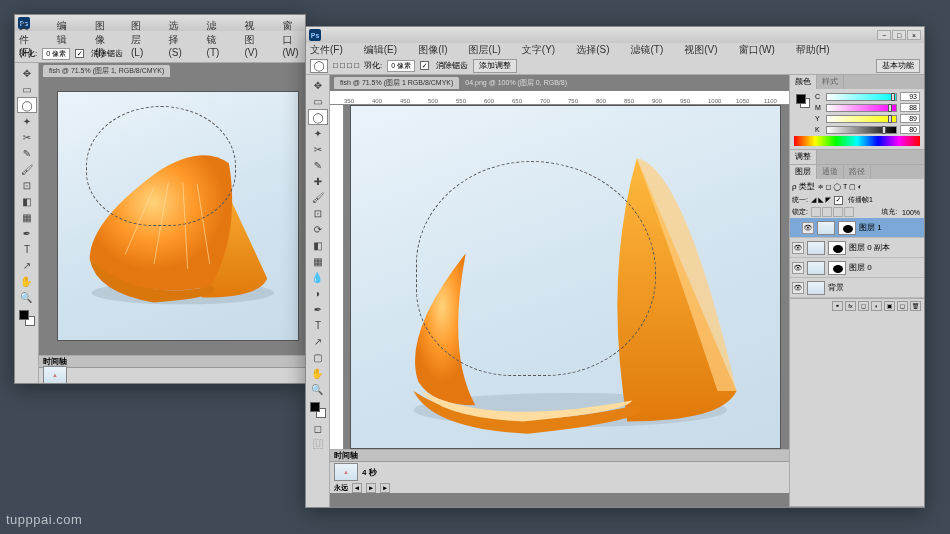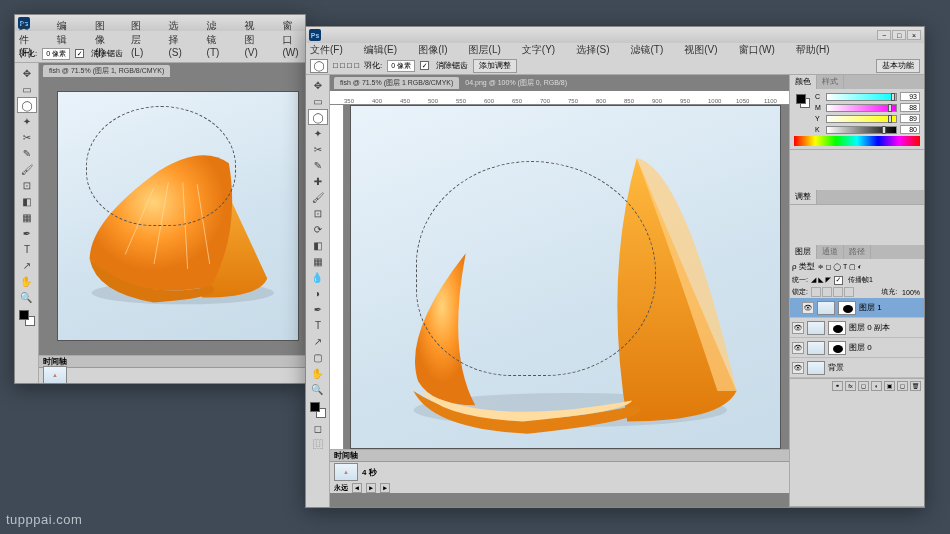--- a/index.html
+++ b/index.html
@@ -43,21 +43,21 @@
 .statusbar { position: absolute; bottom: 0; left: 0; right: 0; height: 14px; background: #d4d4d4; border-top: 1px solid #aaa; display: flex; align-items: center; font-size: 8px; padding: 0 4px; gap: 8px; }
 .statusbar .zoom { background: #fff; border: 1px solid #999; padding: 0 3px; }
 
 .timeline { position: absolute; bottom: 14px; left: 0; right: 0; height: 44px; background: #d4d4d4; border-top: 1px solid #aaa; font-size: 8px; font-weight: bold; }
 .timeline-head { height: 12px; display: flex; align-items: center; padding: 0 4px; background: #c0c0c0; border-bottom: 1px solid #999; }
 .timeline-body { display: flex; align-items: center; padding: 2px 4px; height: 20px; }
 .frame-thumb { width: 24px; height: 18px; border: 1px solid #888; background: linear-gradient(#eaf3fa,#d0e2ee) center/cover; margin-right: 4px; font-size: 6px; display: flex; align-items: center; justify-content: center; color: #c77; }
 .timeline-ctrl { height: 12px; display: flex; align-items: center; gap: 4px; padding: 0 4px; font-size: 7px; }
 .tc-btn { width: 10px; height: 10px; border: 1px solid #999; display: flex; align-items: center; justify-content: center; cursor: pointer; }
 
-.panels { width: 135px; background: #d4d4d4; border-left: 1px solid #aaa; display: flex; flex-direction: column; font-size: 8px; gap: 40px; }
+.panels { width: 135px; background: #d4d4d4; border-left: 1px solid #aaa; display: flex; flex-direction: column; font-size: 8px; }
 .panel { border-bottom: 1px solid #aaa; }
 .panel-tabs { height: 14px; display: flex; background: #b8b8b8; }
 .panel-tab { padding: 1px 5px; background: #d4d4d4; border-right: 1px solid #aaa; font-size: 8px; cursor: pointer; }
 .panel-tab.inactive { background: #b8b8b8; color: #666; }
 .panel-body { padding: 3px 4px; }
 
 .color-sliders { display: flex; flex-direction: column; gap: 2px; }
 .slider-row { display: flex; align-items: center; gap: 3px; }
 .slider-row label { width: 8px; font-size: 7px; }
 .slider-track { flex: 1; height: 8px; background: linear-gradient(90deg,#fff,#000); position: relative; border: 1px solid #888; }

